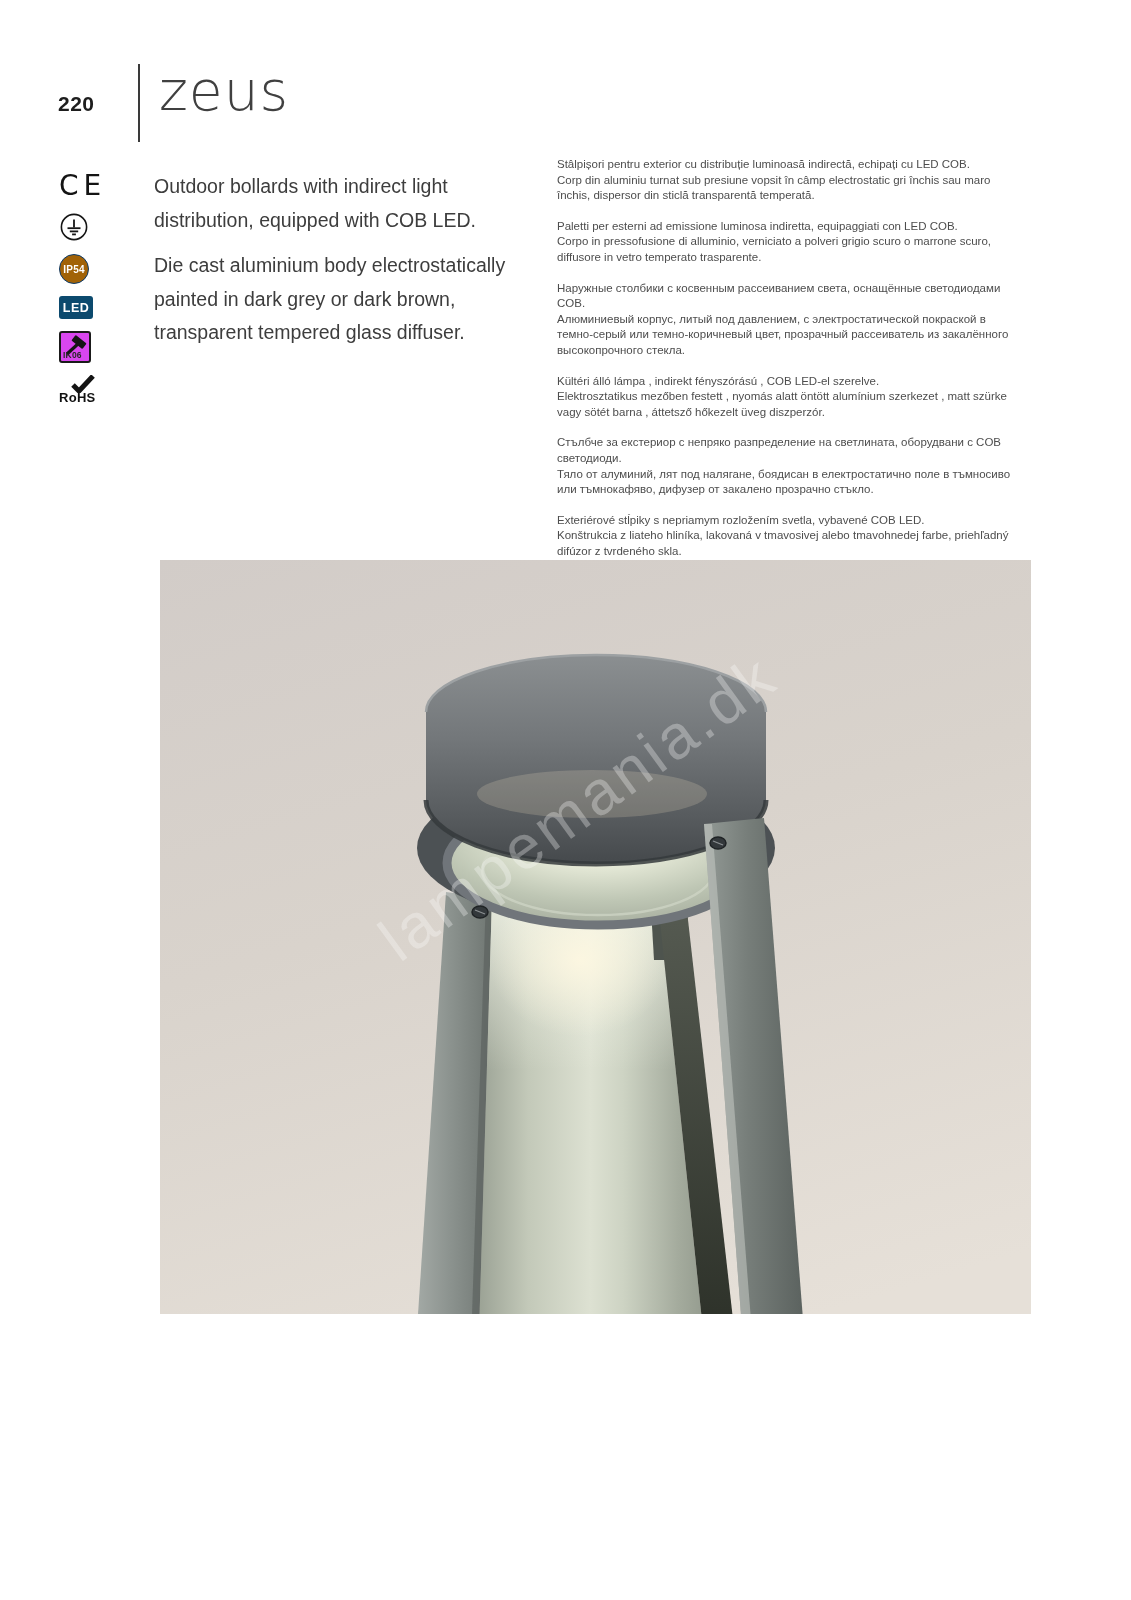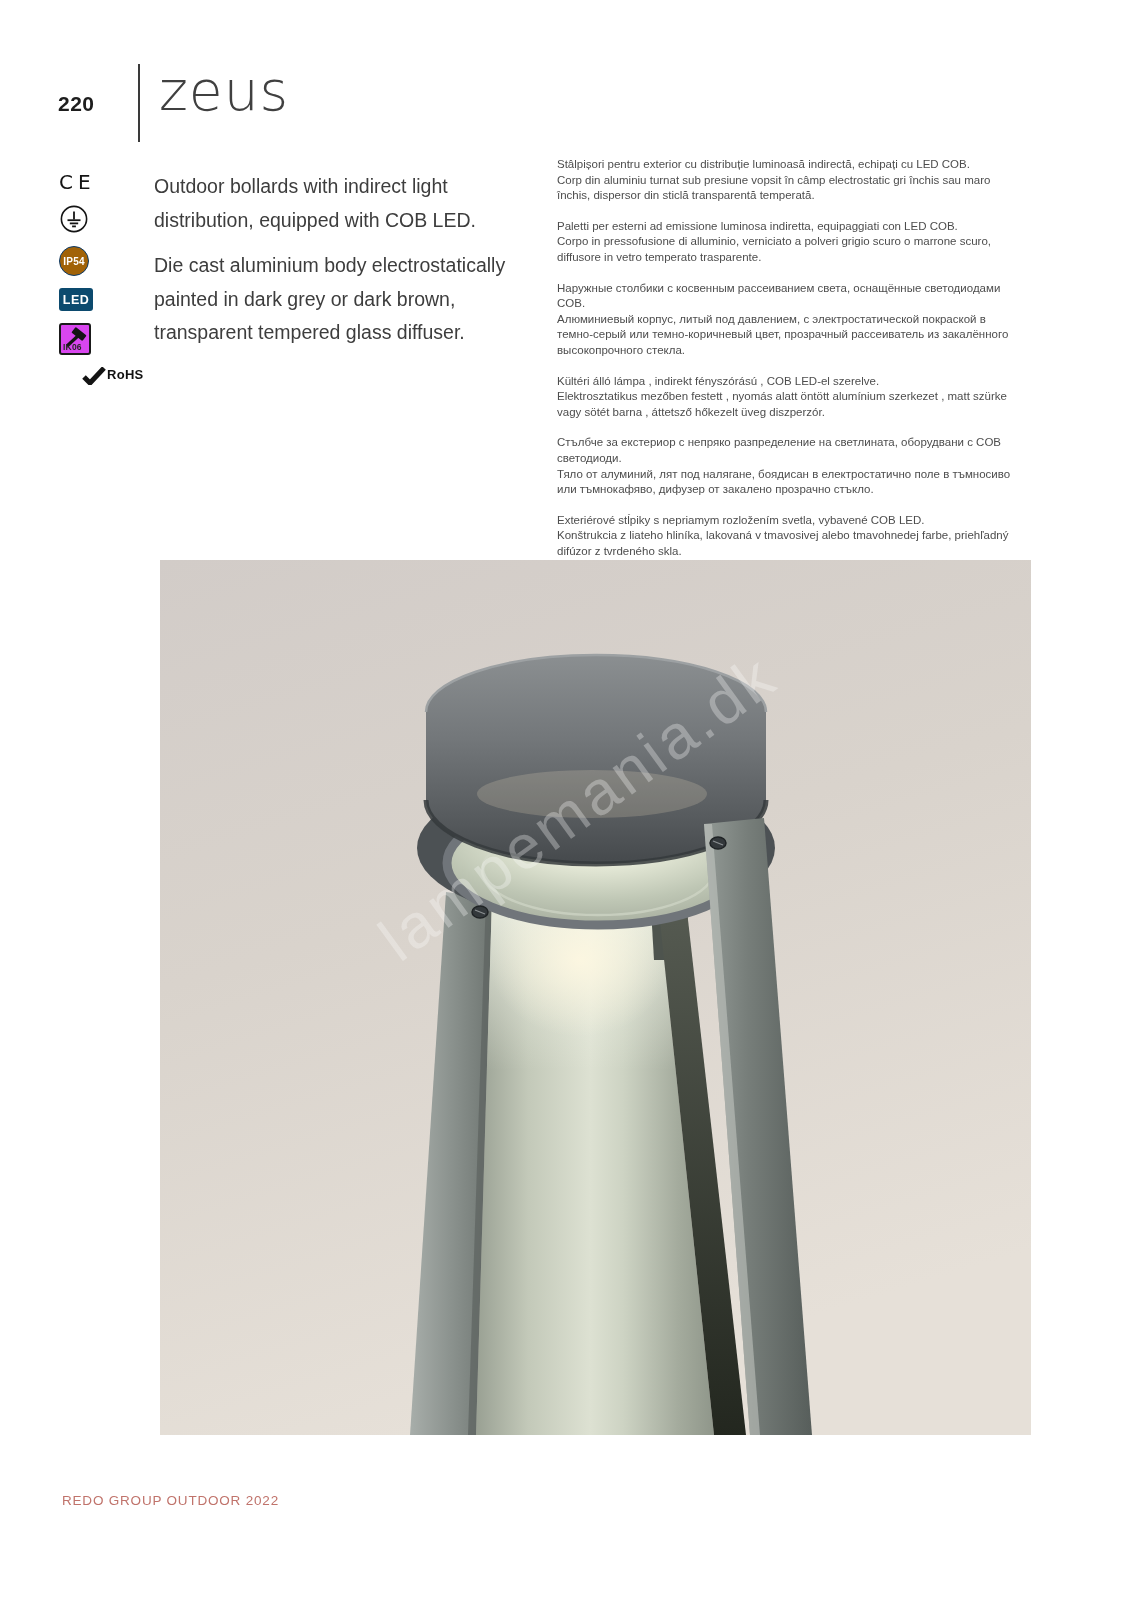--- a/index.html
+++ b/index.html
@@ -1,19 +1,19 @@
 <!DOCTYPE html>
 <html><head>
 <meta charset="utf-8">
 <style>
   html, body { margin: 0; padding: 0; background: #ffffff; }
   .page {
     position: relative;
     width: 1131px;
-    height: 1600px;
+    height: 1314px;
     background: #ffffff;
     font-family: "Liberation Sans", sans-serif;
     overflow: hidden;
   }
 
   
   .page-number {
     position: absolute; left: 58px; top: 92px;
     font-size: 21px; font-weight: 700; color: #1d1d1d; letter-spacing: 0.5px;
   }
@@ -29,21 +29,21 @@
   }
 
   
   .badges {
     position: absolute; left: 59px; top: 172px;
     display: flex; flex-direction: column; align-items: flex-start; gap: 12px;
     width: 60px;
   }
   .badge-ce {
     font-family: "DejaVu Sans", "Liberation Sans", sans-serif;
-    font-size: 20px; font-weight: 500; color: #141414; letter-spacing: 5px;
+    font-size: 28px; font-weight: 500; color: #141414; letter-spacing: 5px;
     line-height: 1;
   }
   .badge-earth svg { display: block; }
   .badge-ip {
     width: 28px; height: 28px; border-radius: 50%;
     background: #a16207; border: 1px solid #0a3a6b;
     display: flex; align-items: center; justify-content: center;
     color: #fff; font-size: 10px; font-weight: 700; letter-spacing: 0.2px;
   }
   .badge-led {
@@ -54,21 +54,21 @@
   }
   .badge-ik {
     width: 32px; height: 32px; border: 2px solid #1a1a1a; border-radius: 3px;
     position: relative; background: #d946ef; box-sizing: border-box;
   }
   .badge-ik svg { position: absolute; left: 1px; top: 0px; }
   .badge-ik .ik-label {
     position: absolute; left: 2px; bottom: 1px;
     font-size: 8.5px; font-weight: 700; color: #272727; letter-spacing: 0.2px;
   }
-  .badge-rohs { display: flex; flex-direction: row; align-items: center; margin-left: 17px; }
+  .badge-rohs { display: flex; flex-direction: column; align-items: flex-end; }
   .badge-rohs svg { display: block; margin-left: 5px; }
   .badge-rohs .rohs-label {
     font-size: 13px; font-weight: 700; color: #111; letter-spacing: 0.3px;
     margin-top: -3px;
   }
 
   
   .desc-en {
     position: absolute; left: 142px; top: 158px; width: 416px;
     font-size: 19.5px; line-height: 33.5px; color: #3d3d3d;

